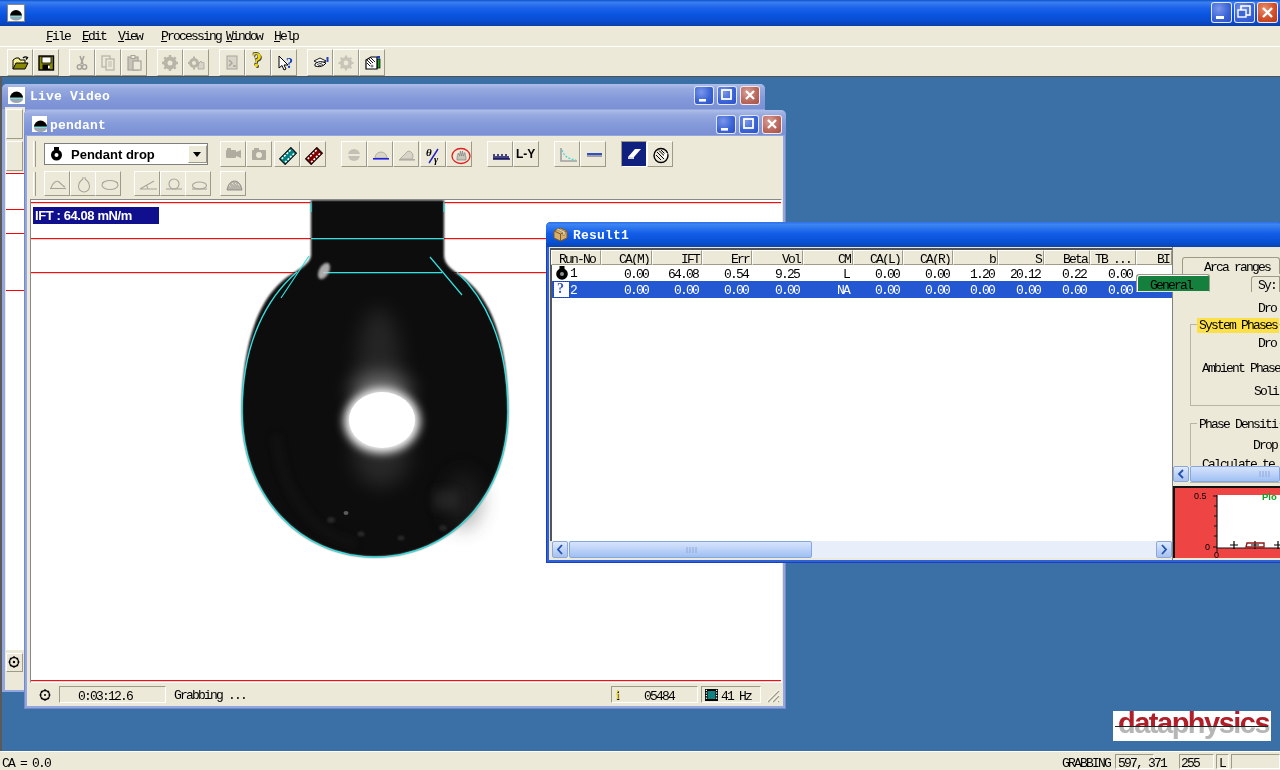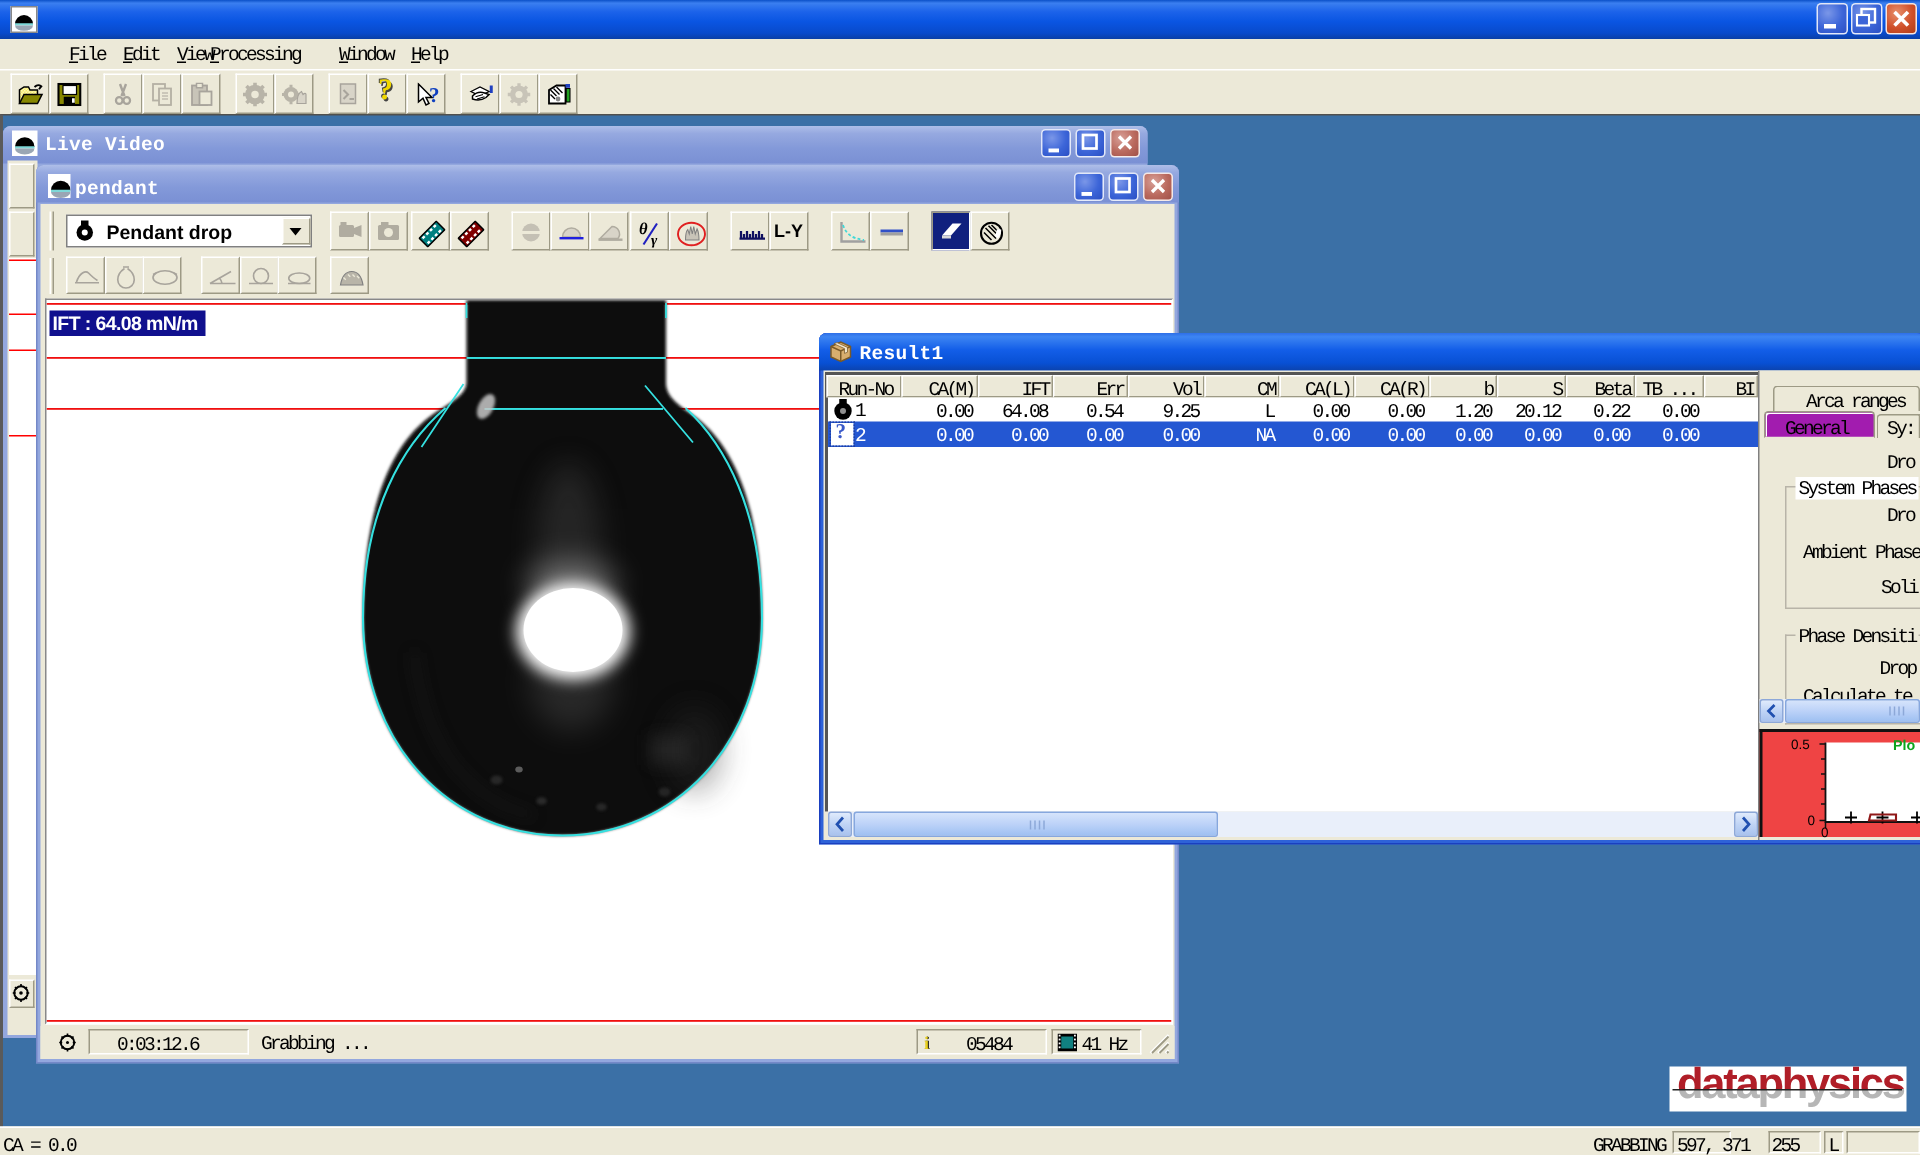--- a/index.html
+++ b/index.html
@@ -65,21 +65,21 @@
       <svg width="19" height="19">
         <path d="M5,5 L14,14 M14,5 L5,14" stroke="#fff" stroke-width="2.4"></path>
       </svg>
     </div>
 </div>
 
 <div id="menubar" class="abs m12">
   <span style="left:6px"><u>F</u>ile</span>
   <span style="left:42px"><u>E</u>dit</span>
   <span style="left:78px"><u>V</u>iew</span>
-  <span style="left:100px"><u>P</u>rocessing</span>
+  <span style="left:121px"><u>P</u>rocessing</span>
   <span style="left:186px"><u>W</u>indow</span>
   <span style="left:234px"><u>H</u>elp</span>
 </div>
 
 <div id="toolbar" class="abs">
   <div class="tbtn raised" style="left:7px">
       <svg width="18" height="17" viewBox="0 0 18 17">
         <defs>
           <pattern id="chk" width="2" height="2" patternUnits="userSpaceOnUse">
             <rect width="2" height="2" fill="#FFFDE0"></rect>
@@ -444,21 +444,21 @@
     <ellipse cx="412" cy="328" rx="4" ry="3" fill="#404040" opacity="0.45" filter="url(#blur1)"></ellipse>
     <ellipse cx="315" cy="313" rx="2.5" ry="2" fill="#909090" opacity="0.6"></ellipse>
 
     <path d="M266,72 C238,96 211,140 211,212 C211,296 269,357 344,357 C419,357 477,296 477,212 C477,140 452,96 426,72" fill="none" stroke="#35E0E0" stroke-width="1.4"></path>
     <path d="M280,2 V12 M413,2 V12" stroke="#35E0E0" stroke-width="1.2"></path>
     <rect x="280" y="38" width="133" height="1.3" fill="#35E0E0"></rect>
     <rect x="292" y="72" width="119" height="1.3" fill="#35E0E0"></rect>
     <path d="M278,56 L250,98 M399,57 L431,95" stroke="#35E0E0" stroke-width="1.2"></path>
     <ellipse cx="293" cy="71" rx="5" ry="9" transform="rotate(28 293 71)" fill="#C8C8C8" opacity="0.85" filter="url(#blur1)"></ellipse>
   </svg>
-  <div class="abs" style="left:2px; top:7px; width:104px; height:17px; background:#10108E;">
+  <div class="abs" style="left:2px; top:7px; width:126px; height:17px; background:#10108E;">
     <span style="position:absolute; left:2px; top:1px; font:bold 13px 'Liberation Sans'; letter-spacing:-0.4px; color:#fff; white-space:pre;">IFT : 64.08 mN/m</span>
   </div>
 </div>
 
 <div class="abs" style="left:27px; top:684px; width:756px; height:22px; background:#ECE9D8;">
   <svg class="abs" style="left:11px; top:3px;" width="15" height="16" viewBox="0 0 15 16">
       <circle cx="7" cy="8" r="4.5" fill="none" stroke="#000" stroke-width="1.3"></circle>
       <circle cx="7" cy="8" r="1" fill="#000"></circle>
       <path d="M7,2 v2 M7,12 v2 M1.5,8 h2 M10.5,8 h2 M3,4 l1.4,1.4 M9.6,10.6 l1.4,1.4 M3,12 l1.4,-1.4 M9.6,5.4 l1.4,-1.4" stroke="#000" stroke-width="1.1"></path>
     </svg>
@@ -595,26 +595,26 @@
       </svg></div>
 </div>
 
 <div class="abs" style="left:1172px; top:247px; width:108px; height:313px; background:#ECE9D8; border-left:1px solid #808080;"></div>
 <div class="abs" style="left:1182px; top:257px; width:98px; height:17px; border:1px solid #9D9A85; border-bottom:none; border-radius:3px 3px 0 0; background:#ECE9D8;">
     <span class="abs m12" style="left:21px; top:2px;">Arca ranges</span>
   </div>
 <div class="abs" style="left:1251px; top:276px; width:29px; height:16px; border:1px solid #9D9A85; border-bottom:none; border-radius:3px 0 0 0; background:#ECE9D8;">
     <span class="abs m12" style="left:6px; top:1px;">Sy:</span>
   </div>
-<div class="abs" style="left:1176px; top:274px; width:74px; height:18px; border:1px solid #9D9A85; border-bottom:1px solid #ECE9D8; border-radius:3px 3px 0 0; background:#a21caf; box-shadow:inset 1px 1px 0 #fff;">
+<div class="abs" style="left:1136px; top:274px; width:74px; height:18px; border:1px solid #9D9A85; border-bottom:1px solid #ECE9D8; border-radius:3px 3px 0 0; background:#15803d; box-shadow:inset 1px 1px 0 #fff;">
     <span class="abs m12" style="left:13px; top:3px;">General</span>
   </div>
 <span class="abs m12" style="left:1258px; top:301px;">Dro</span>
 <div class="abs" style="left:1190px; top:324px; width:90px; height:82px; border:1px solid #B8B4A8; border-right:none;"></div>
-<span class="abs m12" style="left:1197px; top:318px; background:#ffffff; padding:0 2px;">System Phases</span>
+<span class="abs m12" style="left:1197px; top:318px; background:#fde047; padding:0 2px;">System Phases</span>
 <span class="abs m12" style="left:1258px; top:336px;">Dro</span>
 <span class="abs m12" style="left:1202px; top:361px;">Ambient Phase</span>
 <span class="abs m12" style="left:1254px; top:384px;">Soli</span>
 <div class="abs" style="left:1190px; top:423px; width:90px; height:60px; border:1px solid #B8B4A8; border-right:none;"></div>
 <span class="abs m12" style="left:1197px; top:417px; background:#ECE9D8; padding:0 2px;">Phase Densiti</span>
 <span class="abs m12" style="left:1253px; top:438px;">Drop</span>
 <span class="abs m12" style="left:1202px; top:457px;">Calculate te</span>
 
 <div class="abs sb-track" style="left:1173px; top:466px; width:107px; height:16px;">
   <div class="sb-btn" style="left:0; top:0; width:16px; height:16px;"><svg width="14" height="14">

